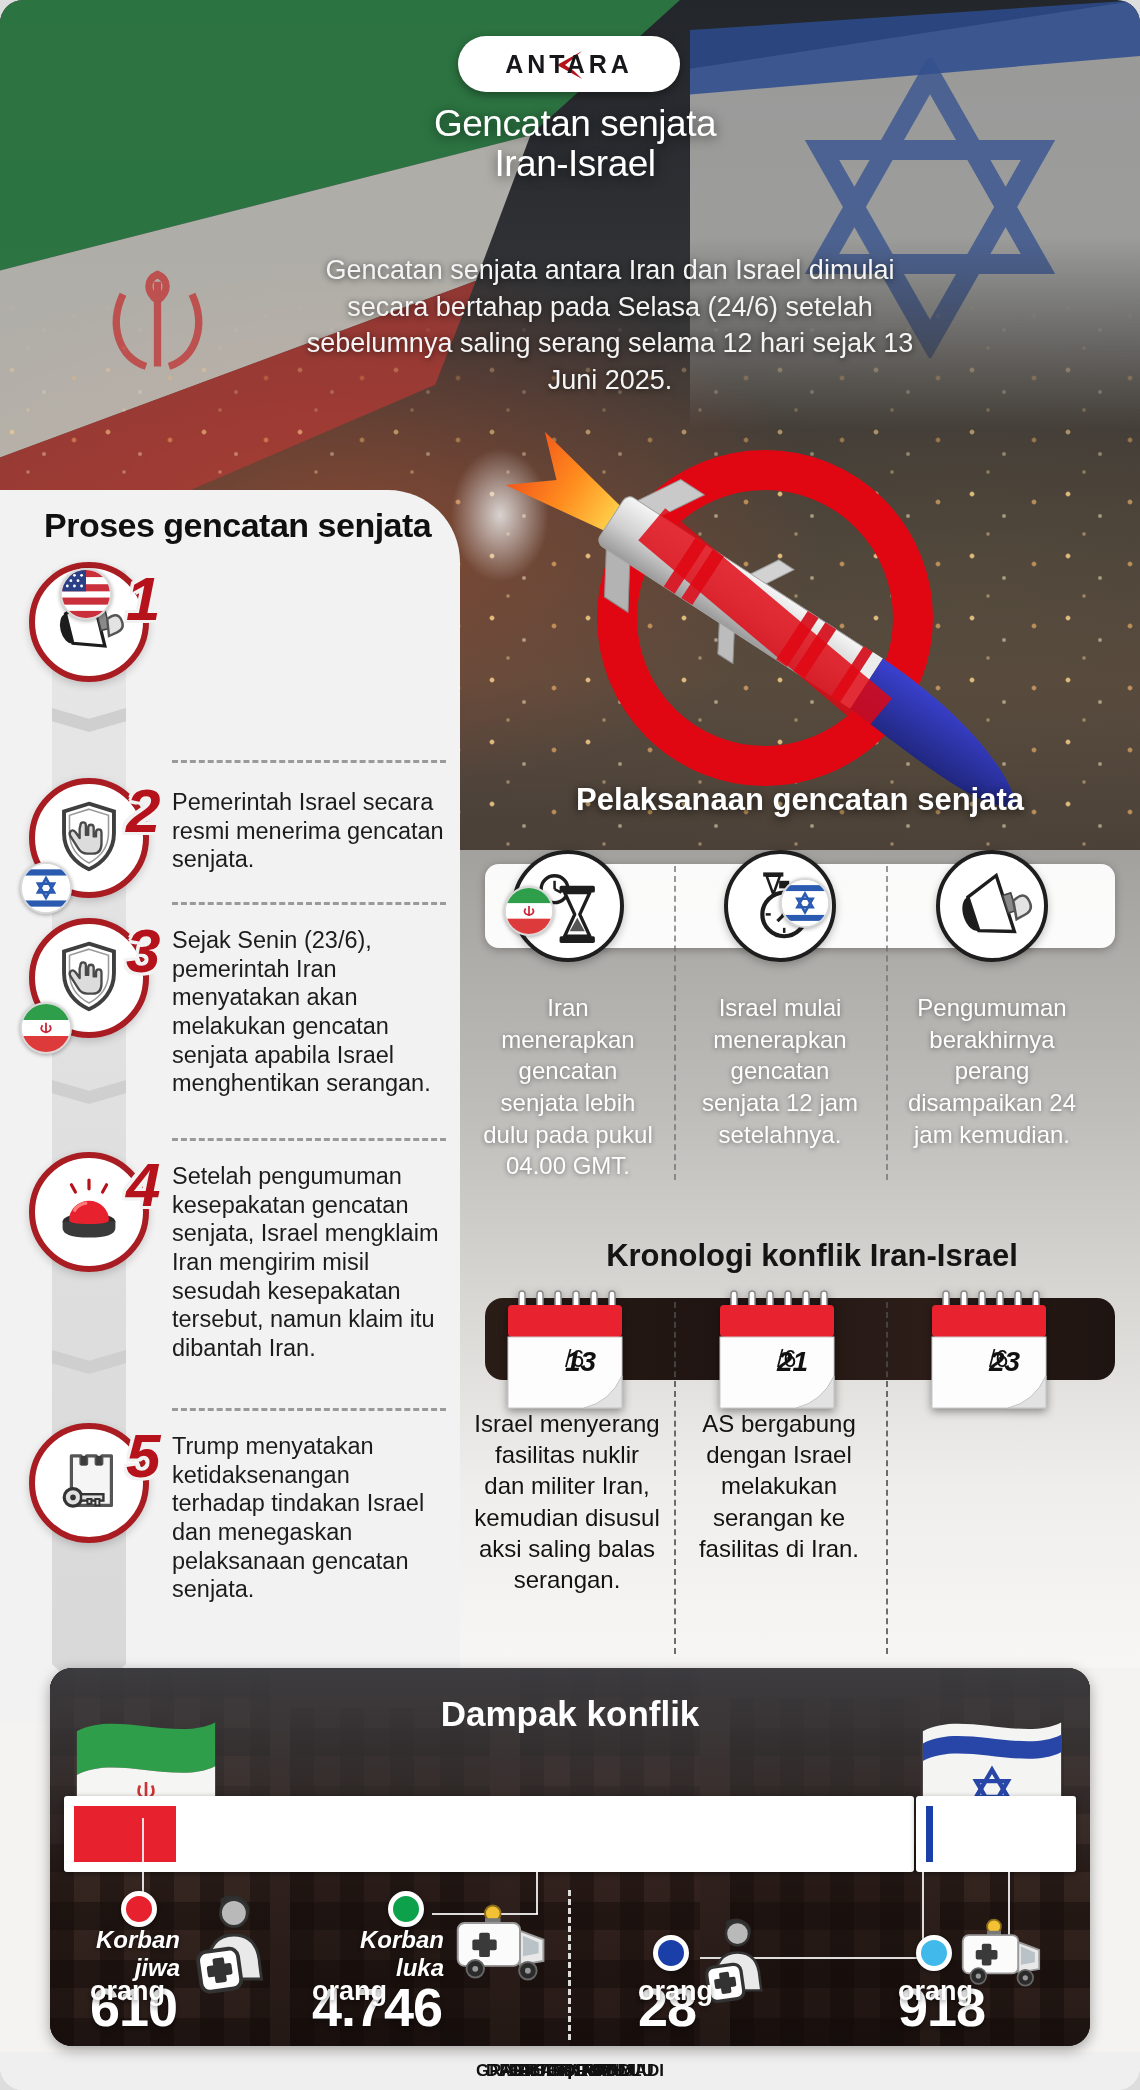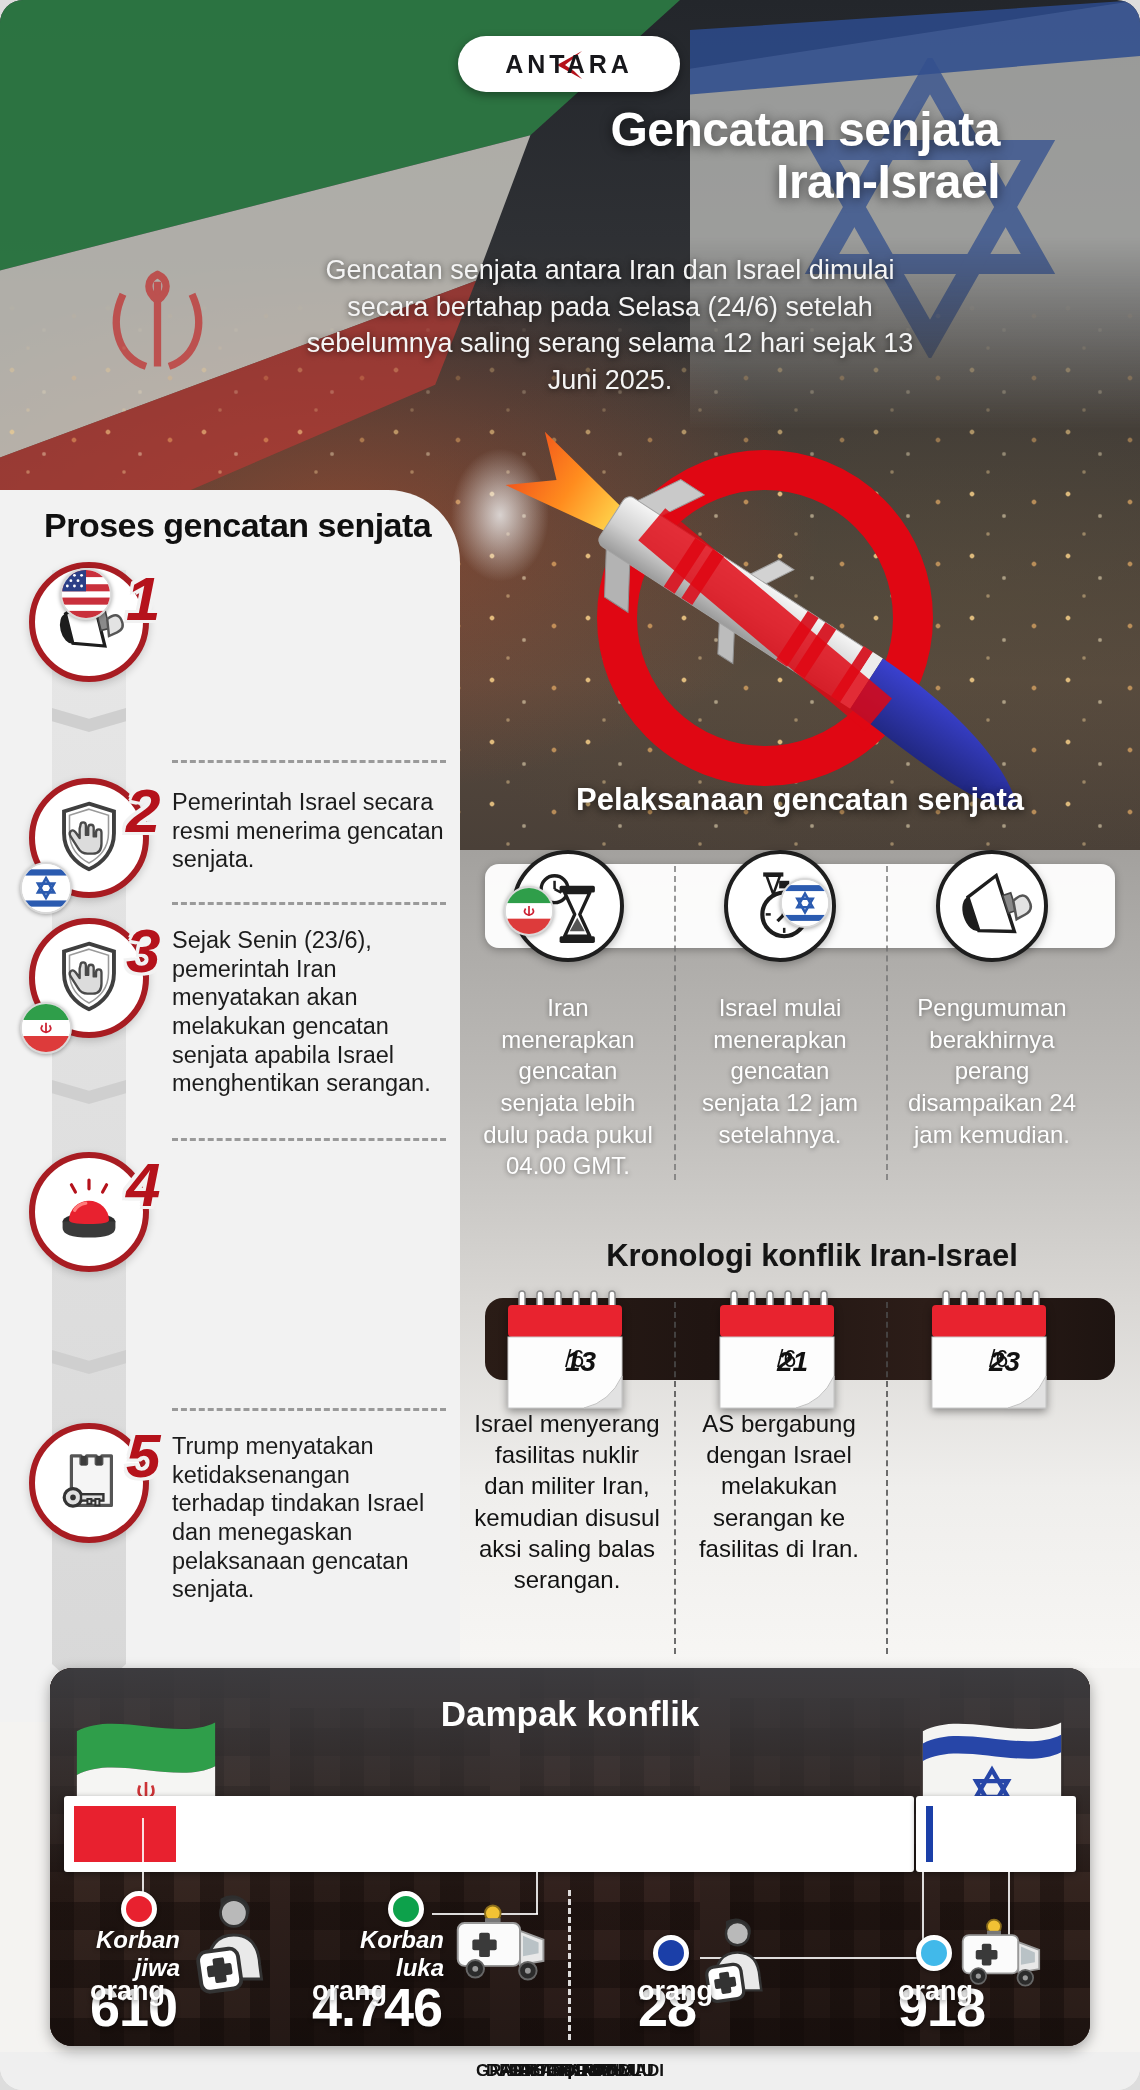--- a/index.html
+++ b/index.html
@@ -37,22 +37,22 @@
     -webkit-mask-image:linear-gradient(180deg,transparent 0,#000 35%);
     mask-image:linear-gradient(180deg,transparent 0,#000 35%);}
   .smoke{left:430px;top:420px;width:140px;height:190px;
     background:radial-gradient(50% 50% at 50% 50%, rgba(235,235,235,.85), transparent 70%);}
 
   .logo-pill{left:458px;top:36px;width:222px;height:56px;background:#fff;border-radius:28px;
     box-shadow:0 3px 10px rgba(0,0,0,.4);display:flex;align-items:center;justify-content:center;gap:10px;}
   .logo-pill svg{position:static;}
   .logo-text{position:static;font-size:25px;font-weight:700;letter-spacing:4px;color:#17171b;}
 
-  .hero-title{left:150px;top:104px;width:850px;text-align:right;color:#fff;
-    font-size:48px;line-height:1.08;font-weight:700;letter-spacing:-.5px;
+  .hero-title{left:150px;top:104px;width:850px;text-align:center;color:#fff;
+    font-size:37px;line-height:1.08;font-weight:400;letter-spacing:-.5px;
     text-shadow:0 2px 12px rgba(0,0,0,.6);}
   .hero-intro{left:300px;top:252px;width:620px;text-align:center;color:#f4f4f4;
     font-size:27px;line-height:1.36;font-weight:500;text-shadow:0 1px 6px rgba(0,0,0,.65);}
   .impl-heading{left:470px;top:782px;width:660px;text-align:center;color:#fff;
     font-size:31px;font-weight:800;text-shadow:0 2px 8px rgba(0,0,0,.65);}
   .missile-wrap{left:450px;top:418px;width:690px;height:432px;}
   .missile-wrap svg{position:static;}
 
   
   .left-panel{left:0;top:490px;width:460px;height:1232px;background:#f2f2f2;
@@ -301,20 +301,21 @@
             <line x1="50" y1="10" x2="50" y2="21"></line>
             <line x1="72" y1="16" x2="67" y2="25"></line>
           </g>
         <ellipse cx="50" cy="62" rx="33" ry="11" fill="#2c2c2c"></ellipse>
         <path d="M17 62 h66 v8 q0 12 -33 12 t-33 -12 Z" fill="#3a3a3a"></path>
         <path d="M25 60 a25 24 0 0 1 50 0 q0 5 -25 5 t-25 -5 Z" fill="#e8212f"></path>
         <path d="M32 48 a20 16 0 0 1 14 -9" stroke="#ff7b7b" stroke-width="4" fill="none" stroke-linecap="round"></path>
       </svg>
     </div>
     <div class="step-num" style="top:664px">4</div>
+    <div class="step-text" style="top:672px">Setelah pengumuman kesepakatan gencatan senjata, Israel mengklaim Iran mengirim misil sesudah kesepakatan tersebut, namun klaim itu dibantah Iran.</div>
     <div class="step-divider" style="top:918px"></div>
 
     <div class="step-circle" style="top:933px">
       <svg width="80" height="80" viewBox="0 0 100 100">
         <path d="M28 16 h12 v10 h7 v-10 h12 v10 h7 v-10 h12 v62 h-50 Z" fill="#f5f5f5" stroke="#555" stroke-width="4" stroke-linejoin="round"></path>
         <g fill="#3c3c3c">
             <rect x="40" y="16" width="7" height="12"></rect>
             <rect x="59" y="16" width="7" height="12"></rect>
           </g>
         <circle cx="30" cy="68" r="11" fill="#e0e0e0" stroke="#333" stroke-width="4"></circle>

